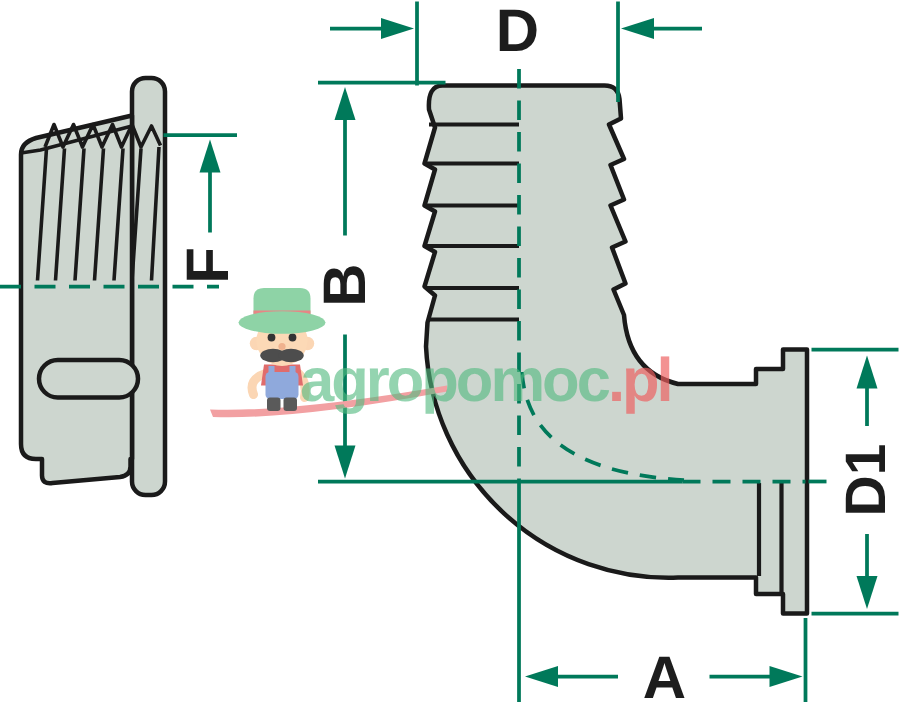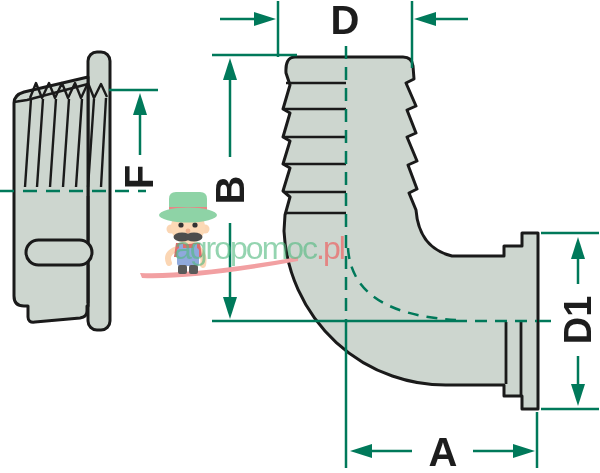--- a/index.html
+++ b/index.html
@@ -2,21 +2,21 @@
 <html><head>
 <meta charset="utf-8">
 <style>
   html,body{margin:0;padding:0;background:#fff;}
   .stage{position:relative;width:600px;height:473px;background:#ffffff;overflow:hidden;
          font-family:"Liberation Sans",sans-serif;}
   svg{display:block;}
   .drawing{position:absolute;left:0;top:0;}
   .dim-label{font-family:"Liberation Sans",sans-serif;font-weight:bold;fill:#1d1d1d;}
   .watermark{position:absolute;left:0;top:0;width:600px;height:473px;pointer-events:none;}
-  .brand{position:absolute;left:174px;top:230px;font-size:32px;font-weight:normal;
+  .brand{position:absolute;left:200px;top:230px;font-size:41px;font-weight:bold;
          letter-spacing:-2px;white-space:nowrap;}
   .brand .g{color:rgba(82,186,128,0.62);}
   .brand .r{color:rgba(238,95,95,0.68);}
   .mascot{position:absolute;left:135px;top:185px;}
 </style>
 </head>
 <body>
 
 <div class="stage">
 

